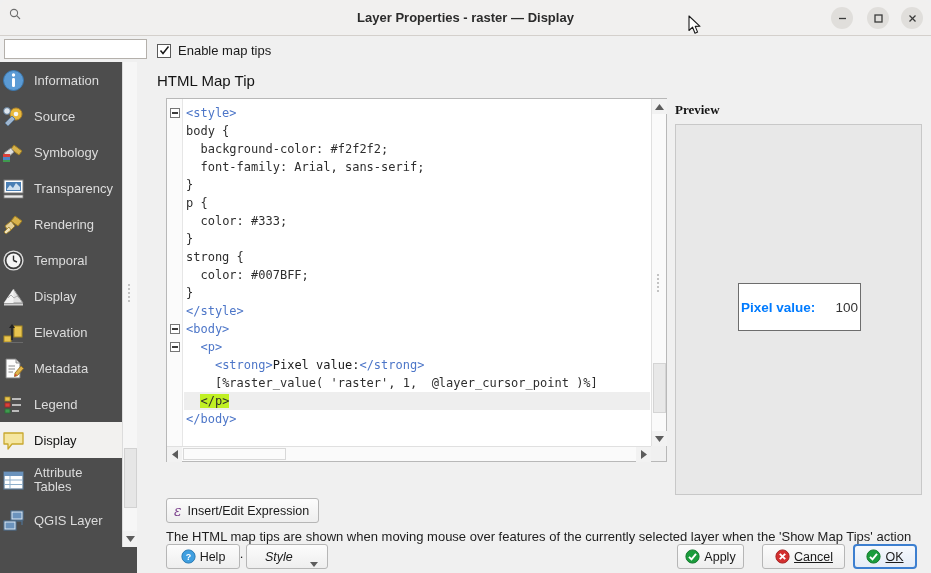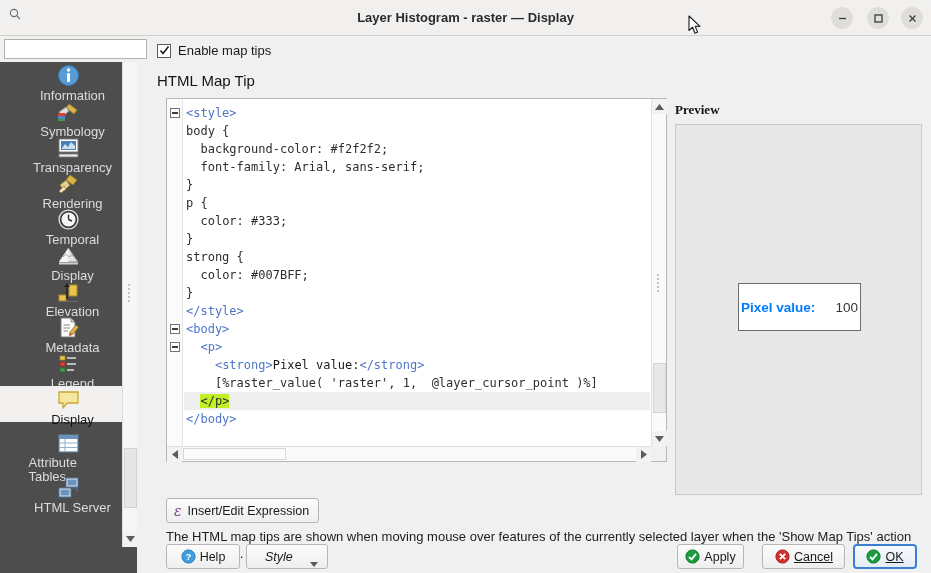--- a/index.html
+++ b/index.html
@@ -53,30 +53,29 @@
     font-family: "Liberation Sans", sans-serif; font-size: 11.5px;
     padding: 0 4px 0 20px; color: #1a1a1a; outline: none;
   }
   #search-icon-box { position: absolute; left: 9px; top: 8px; }
 
   #navlist {
     position: absolute; left: 0; top: 26px; width: 137px; height: 511px;
   }
   .navitem {
     position: relative; display: flex; align-items: center;
-    height: 36px; padding-left: 8px; color: #dcdcdc; font-size: 13px;
+    height: 36px; padding-left: 0; color: #dcdcdc; font-size: 13px;
     white-space: nowrap;
-    flex-direction: column;
   }
   .navitem .ico {
     width: 26px; height: 26px; margin-right: 8px; flex: 0 0 26px;
     display: flex; align-items: center; justify-content: center;
   }
   .navitem.selected { background: #f2f1ef; color: #141414; }
-  .navitem.twoline { height: 44px; margin-top: 8px; }
+  .navitem.twoline { height: 44px; }
   .navitem.twoline .lbl { line-height: 1.05; white-space: normal; max-width: 88px; }
 
   
   #side-scroll {
     position: absolute; right: 0; top: 0; width: 15px; height: 511px;
     background: #f6f6f6; border-left: 1px solid #dcdcdc;
   }
   #side-sb-up, #side-sb-down {
     position: absolute; left: 0; width: 15px; height: 16px;
     background: #f2f2f2; display: flex; align-items: center; justify-content: center;
@@ -220,21 +219,21 @@
     background: linear-gradient(#f6f9fd,#e4ecf6);
   }
   .ul { text-decoration: underline; }
 </style>
 </head>
 <body>
 
 <div id="app">
 
   <div id="titlebar">
-    <div id="title-text">Layer Histogram - raster — Display</div>
+    <div id="title-text">Layer Properties - raster — Display</div>
 
     <div class="wbtn" id="win-min">
       <svg width="11" height="11" viewBox="0 0 11 11">
           <line x1="2" y1="5.5" x2="9" y2="5.5" stroke="#3a3a3a" stroke-width="1.3"></line>
         </svg>
     </div>
     <div class="wbtn" id="win-max">
       <svg width="11" height="11" viewBox="0 0 11 11">
           <rect x="2" y="2" width="7" height="7" fill="none" stroke="#3a3a3a" stroke-width="1.3"></rect>
         </svg>
@@ -260,20 +259,31 @@
         <span class="ico">
           <svg width="23" height="23" viewBox="0 0 23 23">
             <circle cx="11.5" cy="11.5" r="10" fill="#5b9bd5" stroke="#3a78b0" stroke-width="1"></circle>
             <circle cx="11.5" cy="6" r="1.7" fill="#fff"></circle>
             <rect x="10" y="9" width="3" height="9" rx="1.2" fill="#fff"></rect>
           </svg>
         </span>
         <span class="lbl">Information</span>
       </div>
 
+      <div class="navitem">
+        <span class="ico">
+          <svg width="23" height="23" viewBox="0 0 23 23">
+            <circle cx="14" cy="9" r="6" fill="#e8b93c" stroke="#b3852a" stroke-width="1"></circle>
+            <circle cx="14" cy="9" r="2.3" fill="#f5f5f5"></circle>
+            <path d="M3,18 L10,11 L13,14 L6,21 Z" fill="#9fb6cf" stroke="#5d7a96" stroke-width="1"></path>
+            <circle cx="5" cy="6" r="3.4" fill="#dfe6ee" stroke="#5d7a96" stroke-width="1"></circle>
+          </svg>
+        </span>
+        <span class="lbl">Source</span>
+      </div>
 
       <div class="navitem">
         <span class="ico">
           <svg width="23" height="23" viewBox="0 0 23 23">
             <path d="M12,4 L20,10 L17,14 L9,8 Z" fill="#d8b24a" stroke="#9c7c24" stroke-width="1"></path>
             <path d="M2,12 L9,7 L12,11 L5,17 Z" fill="#e0e0e0" stroke="#8b8b8b" stroke-width="1"></path>
             <rect x="1" y="13" width="7" height="3" fill="#d9403a"></rect>
             <rect x="1" y="16" width="7" height="3" fill="#4f86c6"></rect>
             <rect x="1" y="19" width="7" height="2" fill="#3f9a4e"></rect>
           </svg>
@@ -396,21 +406,21 @@
       <div class="navitem">
         <span class="ico">
           <svg width="23" height="23" viewBox="0 0 23 23">
             <rect x="9" y="2" width="12" height="9" fill="#dfe9f2" stroke="#4f7294" stroke-width="1.1"></rect>
             <rect x="10.5" y="3.5" width="9" height="6" fill="#6b93bd"></rect>
             <rect x="2" y="12" width="12" height="9" fill="#dfe9f2" stroke="#4f7294" stroke-width="1.1"></rect>
             <rect x="3.5" y="13.5" width="9" height="6" fill="#6b93bd"></rect>
             <path d="M15,12 L20,12 L20,16" fill="none" stroke="#4f7294" stroke-width="1.2"></path>
           </svg>
         </span>
-        <span class="lbl">HTML Server</span>
+        <span class="lbl">QGIS Layer</span>
       </div>
 
     </div>
 
     <div id="side-scroll">
       <div id="side-sb-up">
         <svg width="9" height="6" viewBox="0 0 9 6">
             <path d="M4.5,0 L9,6 L0,6 Z" fill="#5c5c5c"></path>
           </svg>
       </div>

